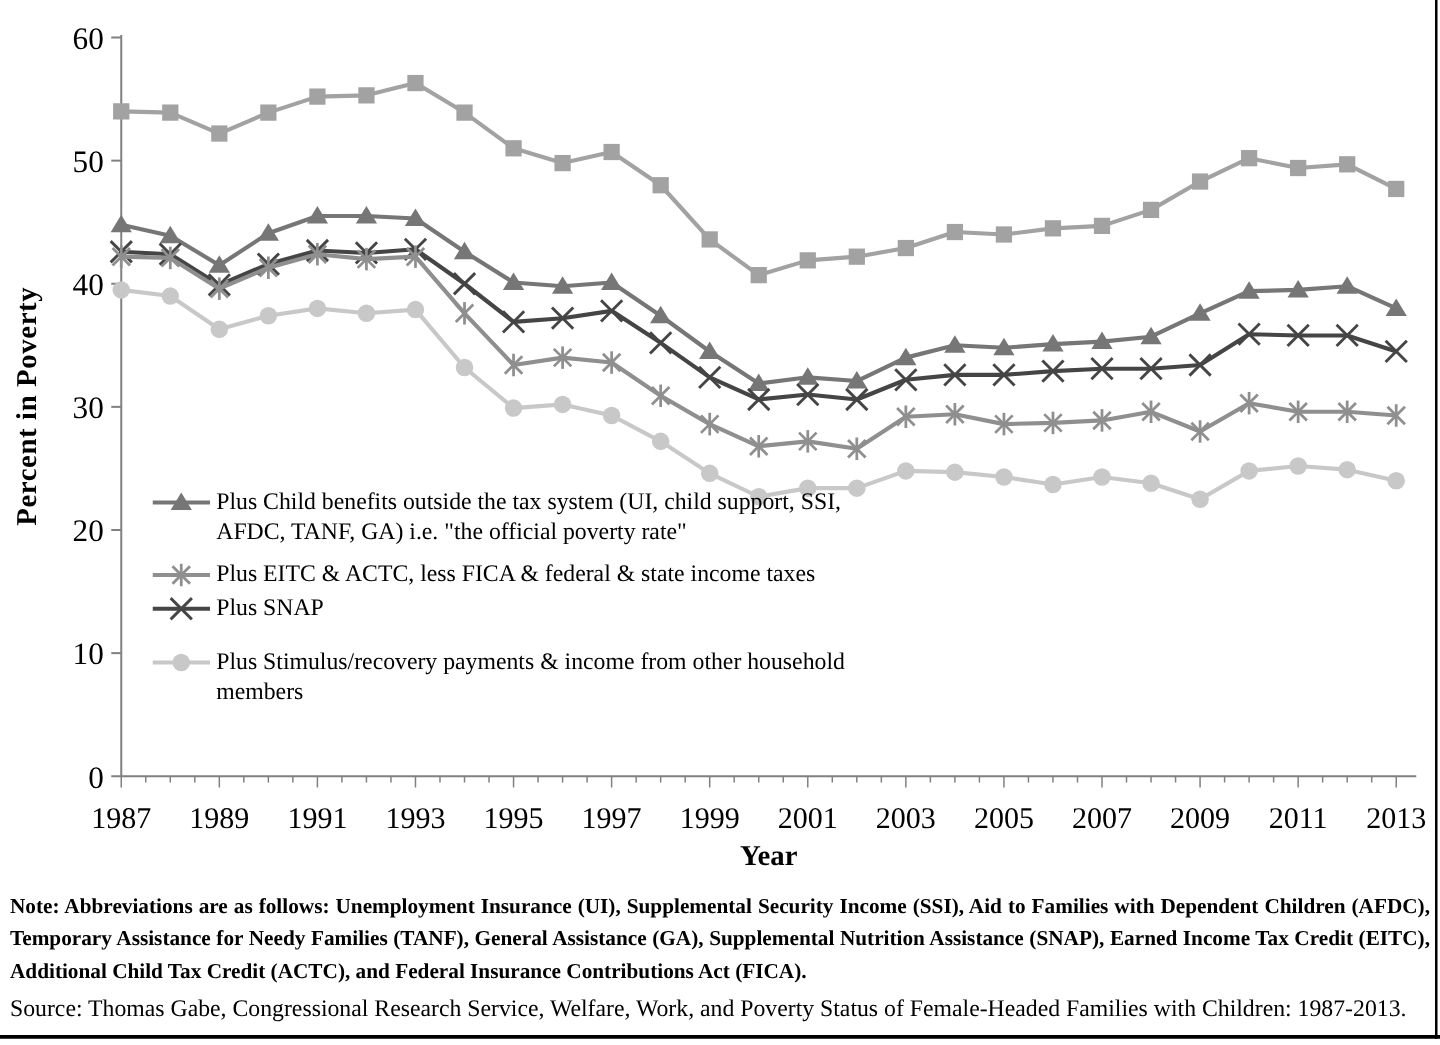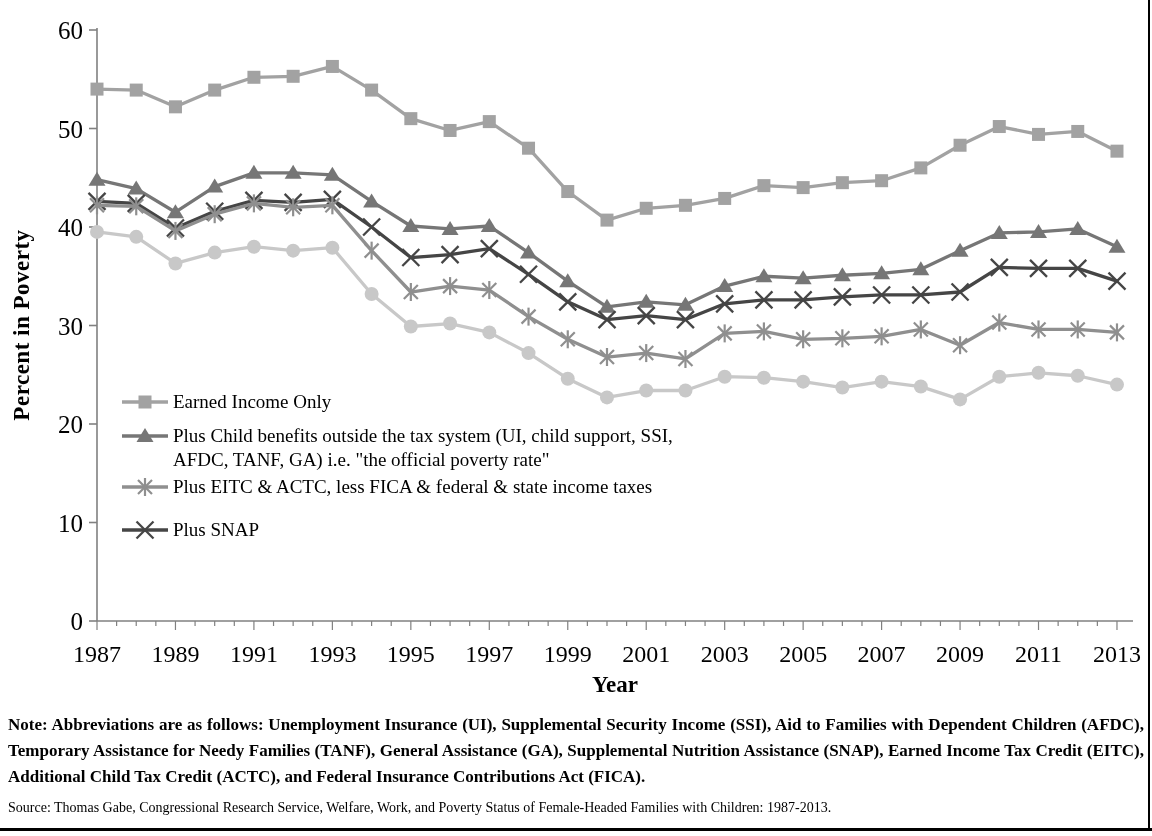--- a/index.html
+++ b/index.html
@@ -26,21 +26,21 @@
   #legend .legend-item:nth-child(1){margin-bottom:10px;}
   #legend .legend-item:nth-child(2){margin-bottom:3px;}
   #legend .legend-item:nth-child(3){margin-bottom:19px;}
   #legend .legend-item:nth-child(4){margin-bottom:24px;}
   .note-block{
     position:absolute;left:8px;top:712px;width:1136px;
     font-size:17px;line-height:26px;text-align:justify;font-weight:bold;
   }
   .source-block{
     position:absolute;left:8px;top:796px;width:1136px;
-    font-size:14px;line-height:24px;
+    font-size:19px;line-height:24px;
   }
   .frame-bottom{position:absolute;left:0;top:828px;width:1152px;height:3px;background:#000;}
   .frame-right{position:absolute;left:1148px;top:0px;width:2px;height:831px;background:#000;}
 </style>
 </head>
 <body>
 
 <svg id="chart-svg" width="1152" height="708" viewBox="0 0 1152 708">
     <line x1="97" y1="28" x2="97" y2="621" stroke="#808080" stroke-width="1.6"></line>
     <line x1="97" y1="621" x2="1133" y2="621" stroke="#808080" stroke-width="1.6"></line>
@@ -626,29 +626,20 @@
         <circle cx="1116.98" cy="384.6" r="7" fill="#c8c8c8"></circle>
       </g>
     </g>
   </svg>
 
 <div class="axis-title-y">Percent in Poverty</div>
 
 <div id="legend">
     <div class="legend-item">
       <svg width="46" height="24">
-        <line x1="0" y1="12" x2="46" y2="12" stroke="#a2a2a2" stroke-width="3.3"></line>
-        <g>
-          <rect x="16.5" y="5.5" width="13" height="13" fill="#a2a2a2"></rect>
-        </g>
-      </svg>
-      <span class="legend-label">Earned Income Only</span>
-    </div>
-    <div class="legend-item">
-      <svg width="46" height="24">
         <line x1="0" y1="12" x2="46" y2="12" stroke="#767676" stroke-width="3.3"></line>
         <g>
           <polygon points="23,4 31.5,18 14.5,18" fill="#767676"></polygon>
         </g>
       </svg>
       <span class="legend-label">Plus Child benefits outside the tax system (UI, child support, SSI, AFDC, TANF, GA) i.e. "the official poverty rate"</span>
     </div>
     <div class="legend-item">
       <svg width="46" height="24">
         <line x1="0" y1="12" x2="46" y2="12" stroke="#8f8f8f" stroke-width="3.3"></line>
@@ -663,20 +654,29 @@
     <div class="legend-item">
       <svg width="46" height="24">
         <line x1="0" y1="12" x2="46" y2="12" stroke="#454545" stroke-width="3.3"></line>
         <g>
           <line x1="14.5" y1="3.5" x2="31.5" y2="20.5" stroke="#454545" stroke-width="2.3"></line>
           <line x1="14.5" y1="20.5" x2="31.5" y2="3.5" stroke="#454545" stroke-width="2.3"></line>
         </g>
       </svg>
       <span class="legend-label">Plus SNAP</span>
     </div>
+    <div class="legend-item">
+      <svg width="46" height="24">
+        <line x1="0" y1="12" x2="46" y2="12" stroke="#c8c8c8" stroke-width="3.3"></line>
+        <g>
+          <circle cx="23" cy="12" r="7" fill="#c8c8c8"></circle>
+        </g>
+      </svg>
+      <span class="legend-label">Plus Stimulus/recovery payments &amp; income from other household members</span>
+    </div>
   </div>
 
 <div class="axis-title-x">Year</div>
 
 <div class="note-block">Note: Abbreviations are as follows: Unemployment Insurance (UI), Supplemental Security Income (SSI), Aid to Families with Dependent Children (AFDC), Temporary Assistance for Needy Families (TANF), General Assistance (GA), Supplemental Nutrition Assistance (SNAP), Earned Income Tax Credit (EITC), Additional Child Tax Credit (ACTC), and Federal Insurance Contributions Act (FICA).</div>
 
 <div class="source-block">Source: Thomas Gabe, Congressional Research Service, Welfare, Work, and Poverty Status of Female-Headed Families with Children: 1987-2013.</div>
 
 <div class="frame-bottom"></div>
 <div class="frame-right"></div>

